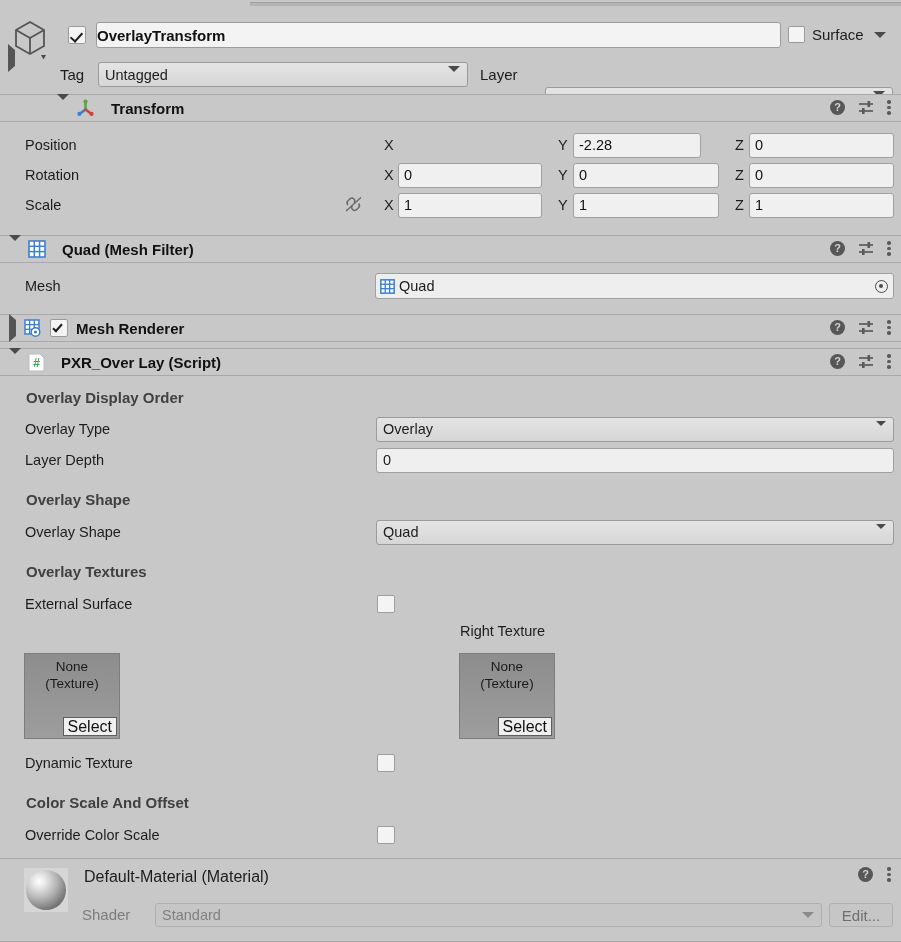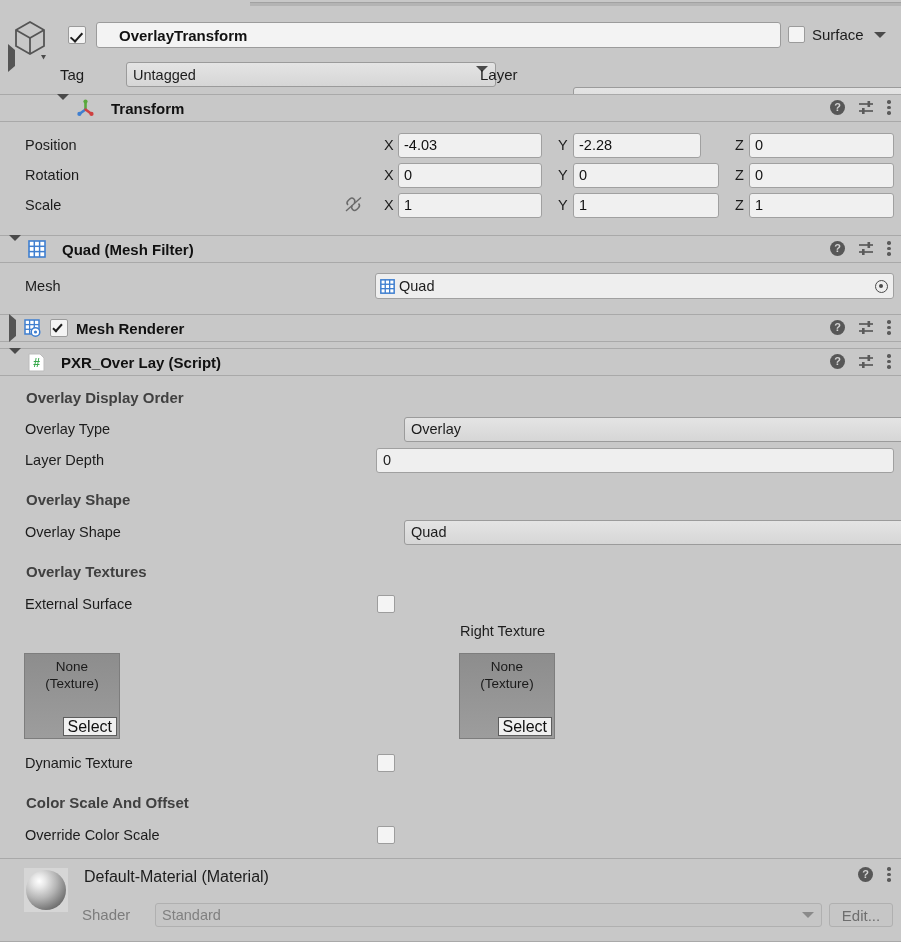--- a/index.html
+++ b/index.html
@@ -27,21 +27,21 @@
     position:absolute; left:68px; top:18px; width:18px; height:18px;
     background:#f4f4f4; border:1px solid #9b9b9b; border-radius:2px;
   }
   .go-check:after {
     content:""; position:absolute; left:4px; top:3px; width:5px; height:10px;
     border:solid #1c1c1c; border-width:0 2px 2px 0; transform:rotate(42deg);
   }
   .name-field {
     position:absolute; left:96px; top:14px; width:685px; height:26px;
     background:#f3f3f3; border:1px solid #9b9b9b; border-radius:3px;
-    display:flex; align-items:center; padding:0 22px;
+    display:flex; align-items:center; padding:0 0;
     font-weight:bold; font-size:15px; color:#111;
   }
   .static-check {
     position:absolute; left:788px; top:18px; width:17px; height:17px;
     background:#f4f4f4; border:1px solid #9b9b9b; border-radius:2px;
   }
   .static-label { position:absolute; left:812px; top:18px; font-size:15px; color:#1c1c1c; }
   .static-arrow { position:absolute; left:874px; top:24px; }
 
   .tri-down {
@@ -56,21 +56,21 @@
 
   .tag-label { position:absolute; left:60px; top:58px; font-size:15px; }
   .tag-dd { position:absolute; left:98px; top:54px; width:370px; height:25px; }
   .layer-label { position:absolute; left:480px; top:58px; font-size:15px; }
   .layer-dd { position:absolute; left:545px; top:54px; width:348px; height:25px; }
 
   .dropdown {
     background:linear-gradient(#e4e4e4,#d6d6d6);
     border:1px solid #9b9b9b; border-radius:3px;
     display:flex; align-items:center; padding:0 6px;
-    font-size:14.5px; color:#1c1c1c; position:relative;margin-left:28px;
+    font-size:14.5px; color:#1c1c1c; position:relative;
   }
   .dropdown .dd-arrow { position:absolute; right:7px; top:50%; margin-top:-3px; }
 
   
   .comp-header {
     position:absolute; left:0; width:901px; height:28px;
     background:#c8c8c8;
     border-top:1px solid #a9a9a9; border-bottom:1px solid #a9a9a9;
     display:flex; align-items:center;
   }
@@ -225,23 +225,20 @@
         <i></i>
         <i></i>
         <i></i>
       </span>
   </span>
 </div>
 
 <div class="row" style="top:130px;">
   <span class="prop-label">Position</span>
   <span class="axis-label" style="left:384px;">X</span>
-  <span class="num-field" style="left:398px; width:144px;">
-    <span>-4.03</span>
-  </span>
   <span class="axis-label" style="left:558px;">Y</span>
   <span class="num-field" style="left:573px; width:128px;">
     <span>-2.28</span>
   </span>
   <span class="axis-label" style="left:735px;">Z</span>
   <span class="num-field" style="left:749px; width:145px;">
     <span>0</span>
   </span>
 </div>
 

